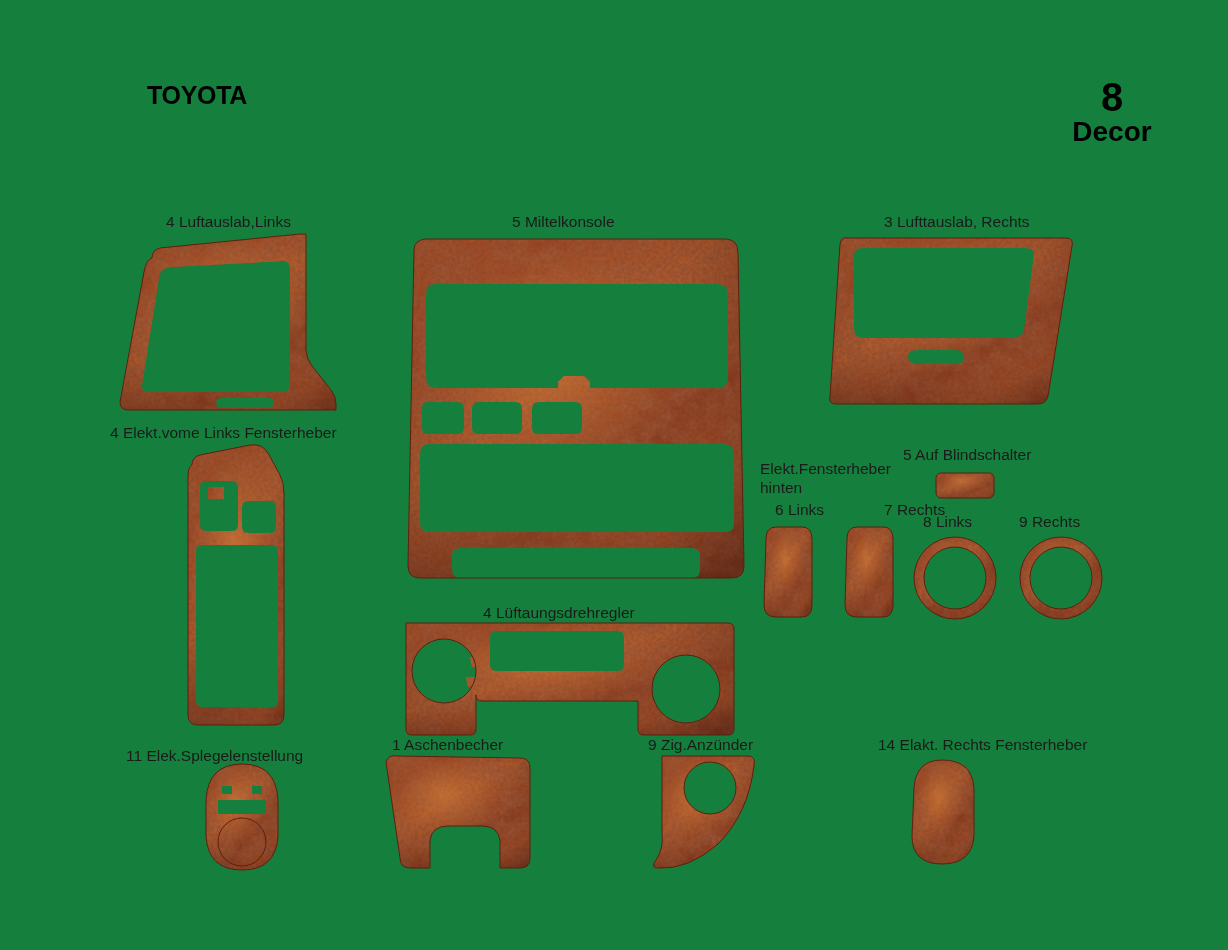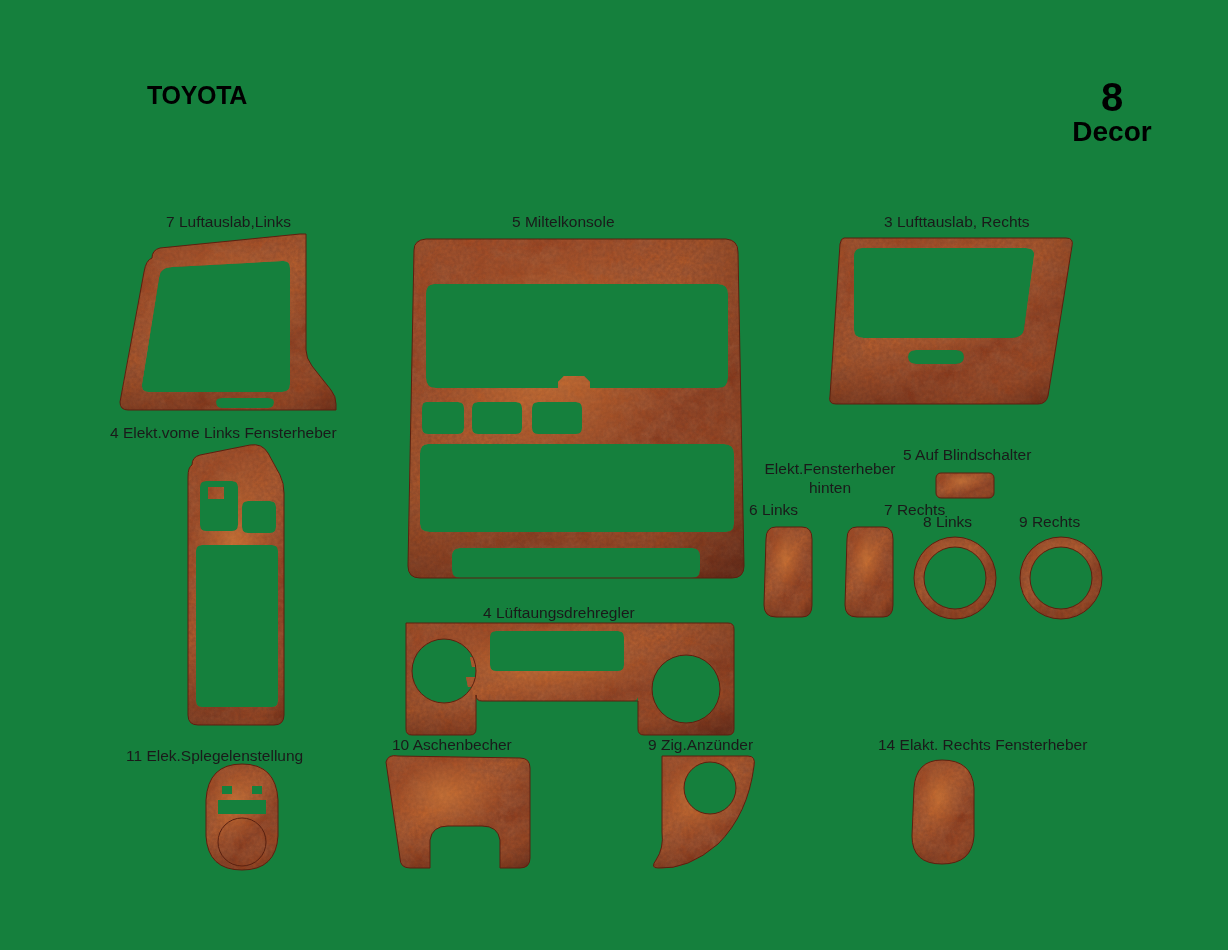--- a/index.html
+++ b/index.html
@@ -59,21 +59,21 @@
   }
 
   
   .cap {
     position: absolute;
     font-size: 15.5px;
     color: #1a1a1a;
     white-space: nowrap;
     line-height: 1.25;
   }
-  .cap.center { text-align: center; }
+  .cap.center { }
 
   
   .piece {
     position: absolute;
   }
   .piece svg { display: block; overflow: visible; }
 </style>
 </head>
 <body>
 
@@ -119,38 +119,38 @@
 
   <div class="title-block">
     <div class="line l1">TOYOTA</div>
   </div>
 
   <div class="decor-block">
     <div class="num">8</div>
     <div class="word">Decor</div>
   </div>
 
-  <div class="cap" style="left:166px; top:212px;">7  Luftauslab,Links</div>
+  <div class="cap" style="left:166px; top:212px;">4  Luftauslab,Links</div>
   <div class="cap" style="left:512px; top:212px;">5  Miltelkonsole</div>
   <div class="cap" style="left:884px; top:212px;">3  Lufttauslab, Rechts</div>
   <div class="cap" style="left:110px; top:423px;">4  Elekt.vome Links Fensterheber</div>
   <div class="cap" style="left:903px; top:445px;">5  Auf Blindschalter</div>
 
   <div class="cap center" style="left:760px; top:459px; width:140px;">
     <div>Elekt.Fensterheber</div>
     <div>hinten</div>
   </div>
 
-  <div class="cap" style="left:749px; top:500px;">6 Links</div>
+  <div class="cap" style="left:775px; top:500px;">6 Links</div>
   <div class="cap" style="left:884px; top:500px;">7 Rechts</div>
   <div class="cap" style="left:923px; top:512px;">8  Links</div>
   <div class="cap" style="left:1019px; top:512px;">9  Rechts</div>
   <div class="cap" style="left:483px; top:603px;">4   Lüftaungsdrehregler</div>
   <div class="cap" style="left:126px; top:746px;">11  Elek.Splegelenstellung</div>
-  <div class="cap" style="left:392px; top:735px;">10 Aschenbecher</div>
+  <div class="cap" style="left:392px; top:735px;">1 Aschenbecher</div>
   <div class="cap" style="left:648px; top:735px;">9  Zig.Anzünder</div>
   <div class="cap" style="left:878px; top:735px;">14  Elakt. Rechts Fensterheber</div>
 
   <div class="piece" style="left:116px; top:232px;">
     <svg width="250" height="190" viewBox="0 0 250 190">
       <defs>
         <clipPath id="clip1">
           <path fill-rule="evenodd" d="
             M 36,26 Q 36,18 44,16 L 184,2 L 190,2 L 190,118
             Q 190,126 196,134 L 215,158 Q 220,164 220,172 L 220,178 L 12,178

